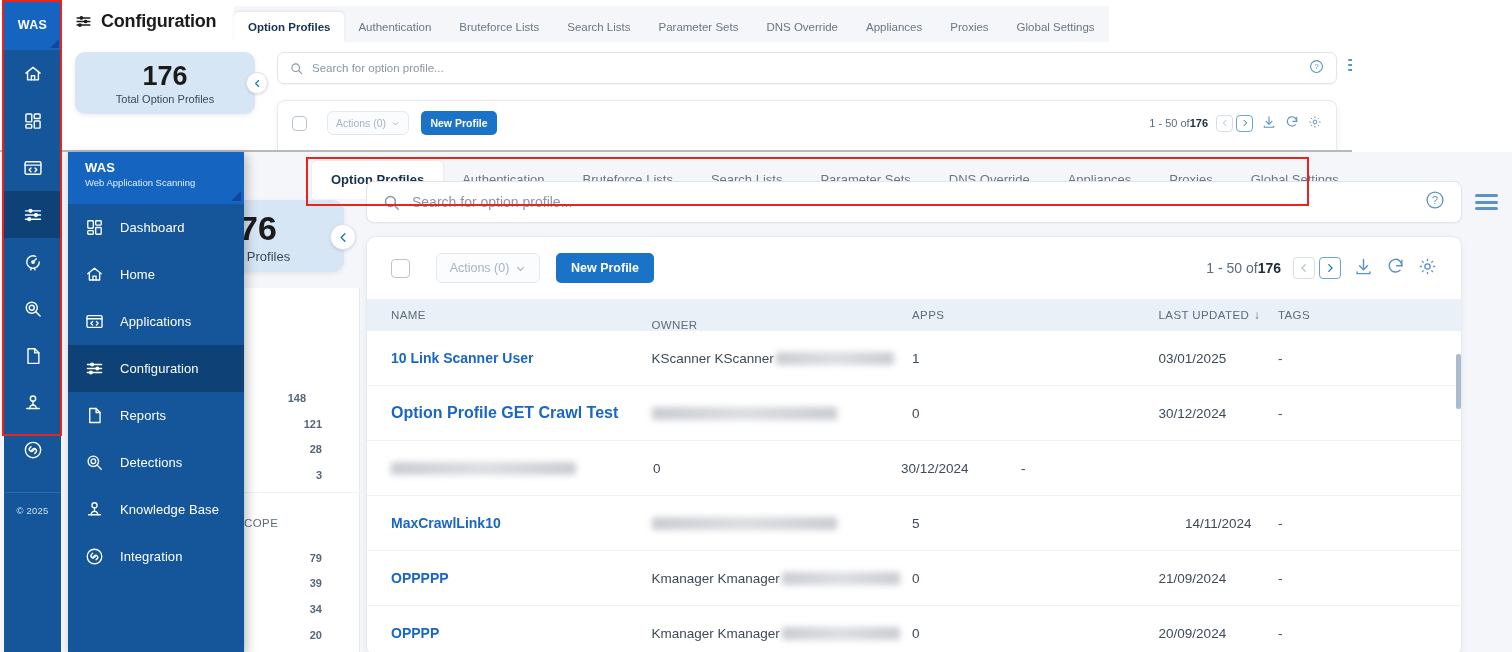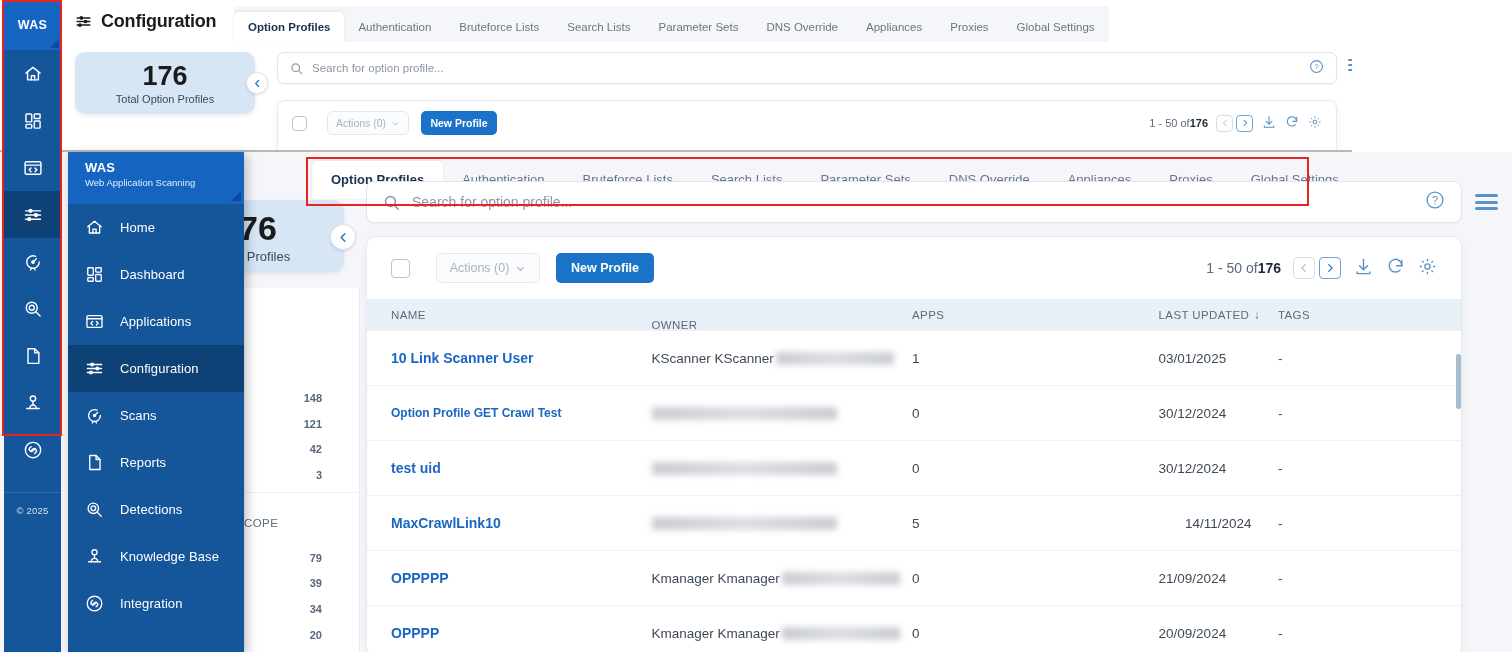--- a/index.html
+++ b/index.html
@@ -230,23 +230,23 @@
       <div class="num" style="font-size:34px;">76</div>
       <div class="lbl" style="font-size:13px;margin-top:1px;">ion Profiles</div>
     </div>
     <div class="collapse" style="left:330px; top:72px;">
       <svg width="11" height="11" viewBox="0 0 24 24" fill="none" stroke="#1a73c7" stroke-width="3" stroke-linecap="round" stroke-linejoin="round">
           <polyline points="15 4 7 12 15 20"></polyline>
         </svg>
     </div>
 
     <div style="position:absolute; left:245px; top:136px; width:115px; height:364px; background:#fff; border-right:1px solid #e6ebf1;"></div>
-    <div class="statnum" style="left:282px; top:240px; width:40px;">148</div>
+    <div class="statnum" style="left:266px; top:240px; width:40px;">148</div>
     <div class="statnum" style="left:282px; top:266px; width:40px;">121</div>
-    <div class="statnum" style="left:282px; top:291px; width:40px;">42</div>
+    <div class="statnum" style="left:282px; top:291px; width:40px;">28</div>
     <div class="statnum" style="left:282px; top:317px; width:40px;">3</div>
     <div style="position:absolute;left:245px;top:340px;width:115px;height:1px;background:#eef1f5;"></div>
     <div class="statlabel" style="left:236px; top:365px;">SCOPE</div>
     <div class="statnum" style="left:282px; top:400px; width:40px;">79</div>
     <div class="statnum" style="left:282px; top:425px; width:40px;">39</div>
     <div class="statnum" style="left:282px; top:451px; width:40px;">34</div>
     <div class="statnum" style="left:282px; top:477px; width:40px;">20</div>
 
     <div class="searchbox" style="left:366px; top:29px; width:1096px; height:42px; padding:0 16px; border-radius:8px;">
       <svg width="17" height="17" viewBox="0 0 24 24" fill="none" stroke="#8a97a6" stroke-width="2.1">
@@ -321,28 +321,27 @@
 
       <div id="tbody">
           <div class="trow" style="height: 55px; padding: 0px 24px; font-size: 13.5px;">
             <div class="nm" style="width: 262px; font-size: 14px;">10 Link Scanner User</div>
             <div class="cell" style="width: 262px;"><span>KScanner KScanner</span><span class="blur" style="width: 118px; height: 13px; margin-left: 2px;"></span></div>
             <div class="cell" style="width: 248px;">1</div>
             <div class="cell" style="width: 120px;">03/01/2025</div>
             <div class="cell" style="width: 160px;">-</div>
           </div>
           <div class="trow" style="height: 55px; padding: 0px 24px; font-size: 13.5px;">
-            <div class="nm" style="width: 262px; font-size: 12px;">Option Profile GET Crawl Test</div>
+            <div class="nm" style="width: 262px; font-size: 16px;">Option Profile GET Crawl Test</div>
             <div class="cell" style="width: 262px;"><span></span><span class="blur" style="width: 185px; height: 13px; margin-left: 0px;"></span></div>
             <div class="cell" style="width: 248px;">0</div>
             <div class="cell" style="width: 120px;">30/12/2024</div>
             <div class="cell" style="width: 160px;">-</div>
           </div>
           <div class="trow" style="height: 55px; padding: 0px 24px; font-size: 13.5px;">
-            <div class="nm" style="width: 262px; font-size: 14px;">test uid</div>
             <div class="cell" style="width: 262px;"><span></span><span class="blur" style="width: 185px; height: 13px; margin-left: 0px;"></span></div>
             <div class="cell" style="width: 248px;">0</div>
             <div class="cell" style="width: 120px;">30/12/2024</div>
             <div class="cell" style="width: 160px;">-</div>
           </div>
           <div class="trow" style="height: 55px; padding: 0px 24px; font-size: 13.5px;">
             <div class="nm" style="width: 262px; font-size: 14px;">MaxCrawlLink10</div>
             <div class="cell" style="width: 262px;"><span></span><span class="blur" style="width: 185px; height: 13px; margin-left: 0px;"></span></div>
             <div class="cell" style="width: 248px;">5</div>
             <div class="cell" style="width: 120px; text-align: center;">14/11/2024</div>
@@ -469,37 +468,37 @@
   <div class="flyout">
     <div class="fly-head">
       <div class="t1">WAS</div>
       <div class="t2">Web Application Scanning</div>
       <i class="corner"></i>
     </div>
     <div id="fly-items">
         <div class="fly-item">
           <span class="fi">
             <svg width="19" height="19" viewBox="0 0 24 24" fill="none" stroke="#ffffff" stroke-width="1.7" stroke-linecap="round" stroke-linejoin="round">
-              <path d="M3.5 11 12 4l8.5 7"></path>
-              <path d="M5.5 10v9h13v-9"></path>
-              <path d="M10 19v-5h4v5"></path>
-            </svg>
-          </span>
-          <span class="fl">Home</span>
-        </div>
-        <div class="fly-item">
-          <span class="fi">
-            <svg width="19" height="19" viewBox="0 0 24 24" fill="none" stroke="#ffffff" stroke-width="1.7" stroke-linecap="round" stroke-linejoin="round">
               <rect x="3.5" y="3.5" width="7" height="9.5" rx="1"></rect>
               <rect x="13.5" y="3.5" width="7" height="5.5" rx="1"></rect>
               <rect x="3.5" y="16" width="7" height="4.5" rx="1"></rect>
               <rect x="13.5" y="12" width="7" height="8.5" rx="1"></rect>
             </svg>
           </span>
           <span class="fl">Dashboard</span>
+        </div>
+        <div class="fly-item">
+          <span class="fi">
+            <svg width="19" height="19" viewBox="0 0 24 24" fill="none" stroke="#ffffff" stroke-width="1.7" stroke-linecap="round" stroke-linejoin="round">
+              <path d="M3.5 11 12 4l8.5 7"></path>
+              <path d="M5.5 10v9h13v-9"></path>
+              <path d="M10 19v-5h4v5"></path>
+            </svg>
+          </span>
+          <span class="fl">Home</span>
         </div>
         <div class="fly-item">
           <span class="fi">
             <svg width="19" height="19" viewBox="0 0 24 24" fill="none" stroke="#ffffff" stroke-width="1.7" stroke-linecap="round" stroke-linejoin="round">
               <rect x="2.5" y="4.5" width="19" height="15" rx="1.6"></rect>
               <line x1="2.5" y1="8.5" x2="21.5" y2="8.5"></line>
               <polyline points="9.6 12 7.4 14.2 9.6 16.4"></polyline>
               <polyline points="14.4 12 16.6 14.2 14.4 16.4"></polyline>
             </svg>
           </span>
@@ -514,31 +513,20 @@
               <circle cx="9" cy="7" r="1.7" fill="#ffffff"></circle>
               <circle cx="15.5" cy="12" r="1.7" fill="#ffffff"></circle>
               <circle cx="7.5" cy="17" r="1.7" fill="#ffffff"></circle>
             </svg>
           </span>
           <span class="fl">Configuration</span>
         </div>
         <div class="fly-item">
           <span class="fi">
             <svg width="19" height="19" viewBox="0 0 24 24" fill="none" stroke="#ffffff" stroke-width="1.7" stroke-linecap="round" stroke-linejoin="round">
-              <path d="M19.5 12a7.5 7.5 0 1 1-4.4-6.8"></path>
-              <path d="M16 8.2 12 12"></path>
-              <circle cx="12" cy="12" r="1.4" fill="#ffffff"></circle>
-              <path d="M10 19.8l-.8 1.6M13.6 19.8l.8 1.6"></path>
-            </svg>
-          </span>
-          <span class="fl">Scans</span>
-        </div>
-        <div class="fly-item">
-          <span class="fi">
-            <svg width="19" height="19" viewBox="0 0 24 24" fill="none" stroke="#ffffff" stroke-width="1.7" stroke-linecap="round" stroke-linejoin="round">
               <path d="M6 3.2h8l5 5v12.6H6z"></path>
               <polyline points="14 3.2 14 8.2 19 8.2"></polyline>
             </svg>
           </span>
           <span class="fl">Reports</span>
         </div>
         <div class="fly-item">
           <span class="fi">
             <svg width="19" height="19" viewBox="0 0 24 24" fill="none" stroke="#ffffff" stroke-width="1.7" stroke-linecap="round" stroke-linejoin="round">
               <circle cx="10.5" cy="10.5" r="6.6"></circle>

